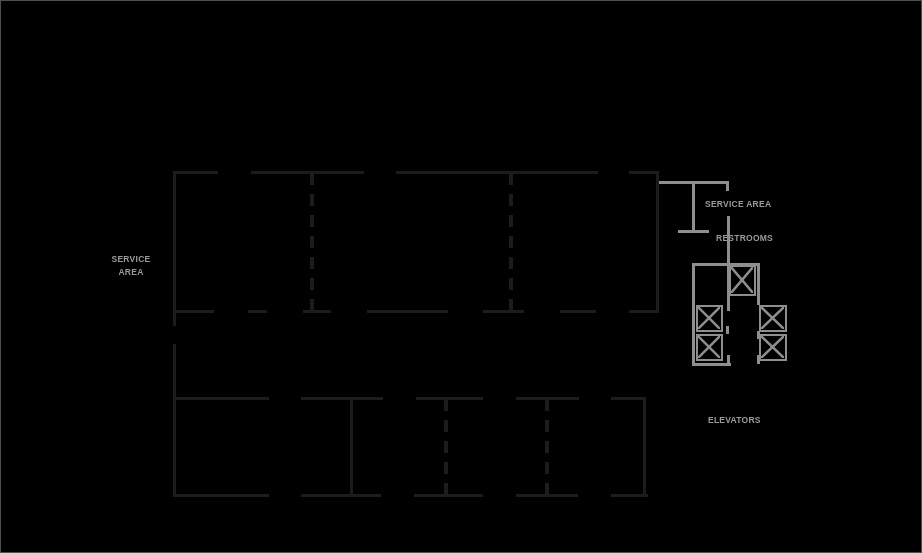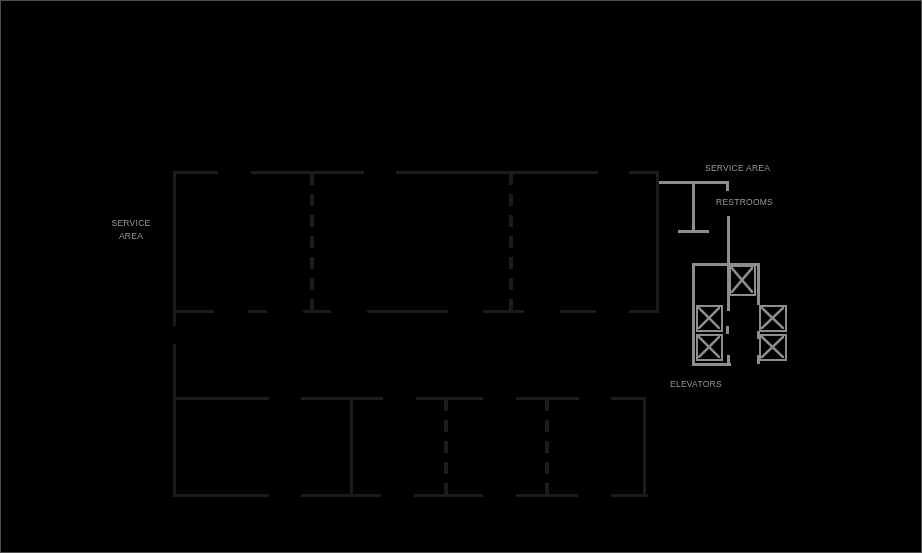--- a/index.html
+++ b/index.html
@@ -28,29 +28,30 @@
     background:transparent;
   }
   .ebox svg{position:absolute;left:0;top:0;display:block;}
   .ebox line{stroke:var(--service,#8e8e8e);stroke-width:2.5;}
   
   .label{
     position:absolute;
     color:var(--text,#999);
     font-size:8.5px;
     line-height:13px;
-    font-weight:400;
+    font-weight:700;
     letter-spacing:.25px;
     white-space:nowrap;
+    margin-top:36px;
   }
   .label .ln{display:block;}
   .lbl-service-left{left:96px;top:216px;width:68px;text-align:center;}
   .lbl-service-right{left:704px;top:161px;}
   .lbl-restrooms{left:715px;top:195px;}
-  .lbl-elevators{left:669px;top:377px;}
+  .lbl-elevators{left:707px;top:377px;}
 </style>
 </head>
 <body>
 
 <div class="canvas">
 
   <div class="label lbl-service-left">
     <span class="ln">SERVICE</span>
     <span class="ln">AREA</span>
   </div>

